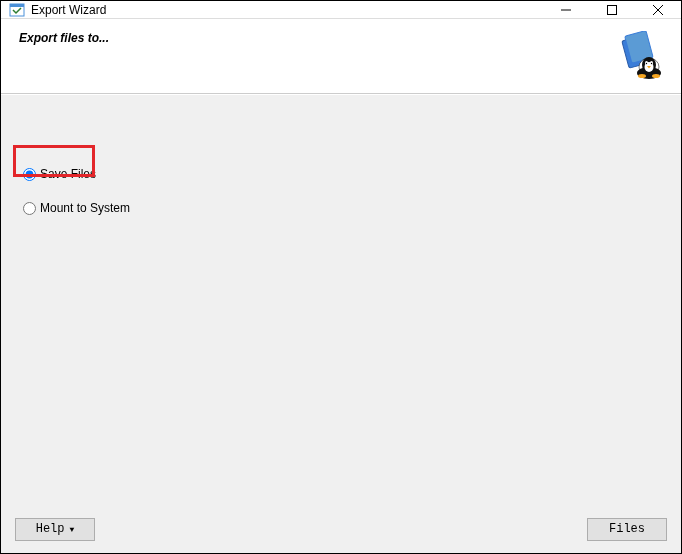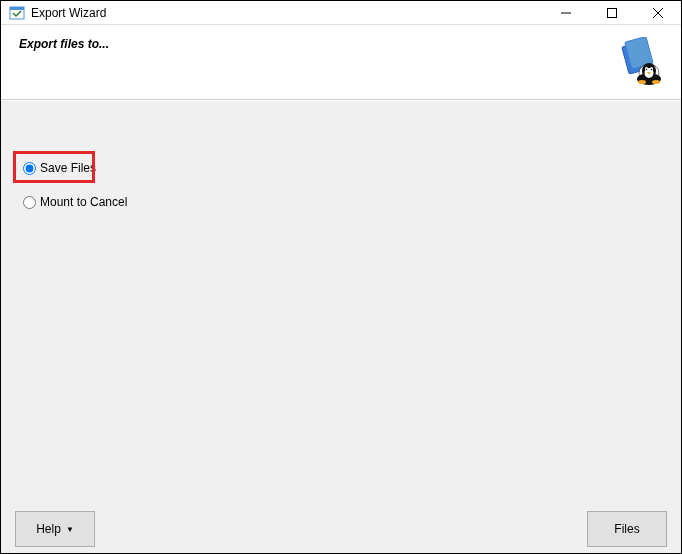--- a/index.html
+++ b/index.html
@@ -8,21 +8,21 @@
       font-size: 12px;
       background: #fff;
       width: 682px;
       height: 554px;
       border: 1px solid #000;
       display: flex;
       flex-direction: column;
       overflow: hidden;
     }
     .titlebar {
-      height: 24px;
+      height: 18px;
       background: #fff;
       display: flex;
       align-items: center;
       border-bottom: 1px solid #ddd;
     }
     .titlebar-icon {
       width: 16px;
       height: 16px;
       margin-left: 8px;
       margin-right: 6px;
@@ -77,20 +77,21 @@
       flex: 1;
       background: #f0f0f0;
       border-top: 1px solid #fff;
       padding: 58px 0 0 18px;
       position: relative;
     }
     .radio-group {
       display: flex;
       flex-direction: column;
       gap: 16px;
+      margin-top: 12px;
     }
     .radio-item {
       display: flex;
       align-items: center;
       gap: 4px;
       font-size: 12px;
       color: #000;
       cursor: pointer;
       padding: 2px 4px;
       width: fit-content;
@@ -113,25 +114,25 @@
       height: 48px;
       background: #f0f0f0;
       display: flex;
       align-items: center;
       padding: 0 14px;
       gap: 6px;
     }
     .footer-spacer { flex: 1; }
     .btn {
       min-width: 80px;
-      height: 36px;
+      height: 23px;
       background: #e1e1e1;
       border: 1px solid #adadad;
       font-size: 12px;
-      font-family: Liberation Sans, sans-serif;
+      font-family: Liberation Mono, monospace;
       cursor: pointer;
       display: flex;
       align-items: center;
       justify-content: center;
       gap: 3px;
     }
     .btn-next-wrap {
       position: relative;
     }
     .highlight-next {
@@ -207,21 +208,21 @@
 
 <div class="content">
   <div class="highlight-save"></div>
   <div class="radio-group">
     <label class="radio-item">
       <input type="radio" name="export" checked="" style="">
       <span>Save Files</span>
     </label>
     <label class="radio-item">
       <input type="radio" name="export" style="">
-      <span>Mount to Cancel</span>
+      <span>Mount to System</span>
     </label>
   </div>
 </div>
 
 <div class="footer">
   <button class="btn">
     <span>Help</span>
     <span class="dropdown-arrow">▼</span>
   </button>
   <div class="footer-spacer"></div>

